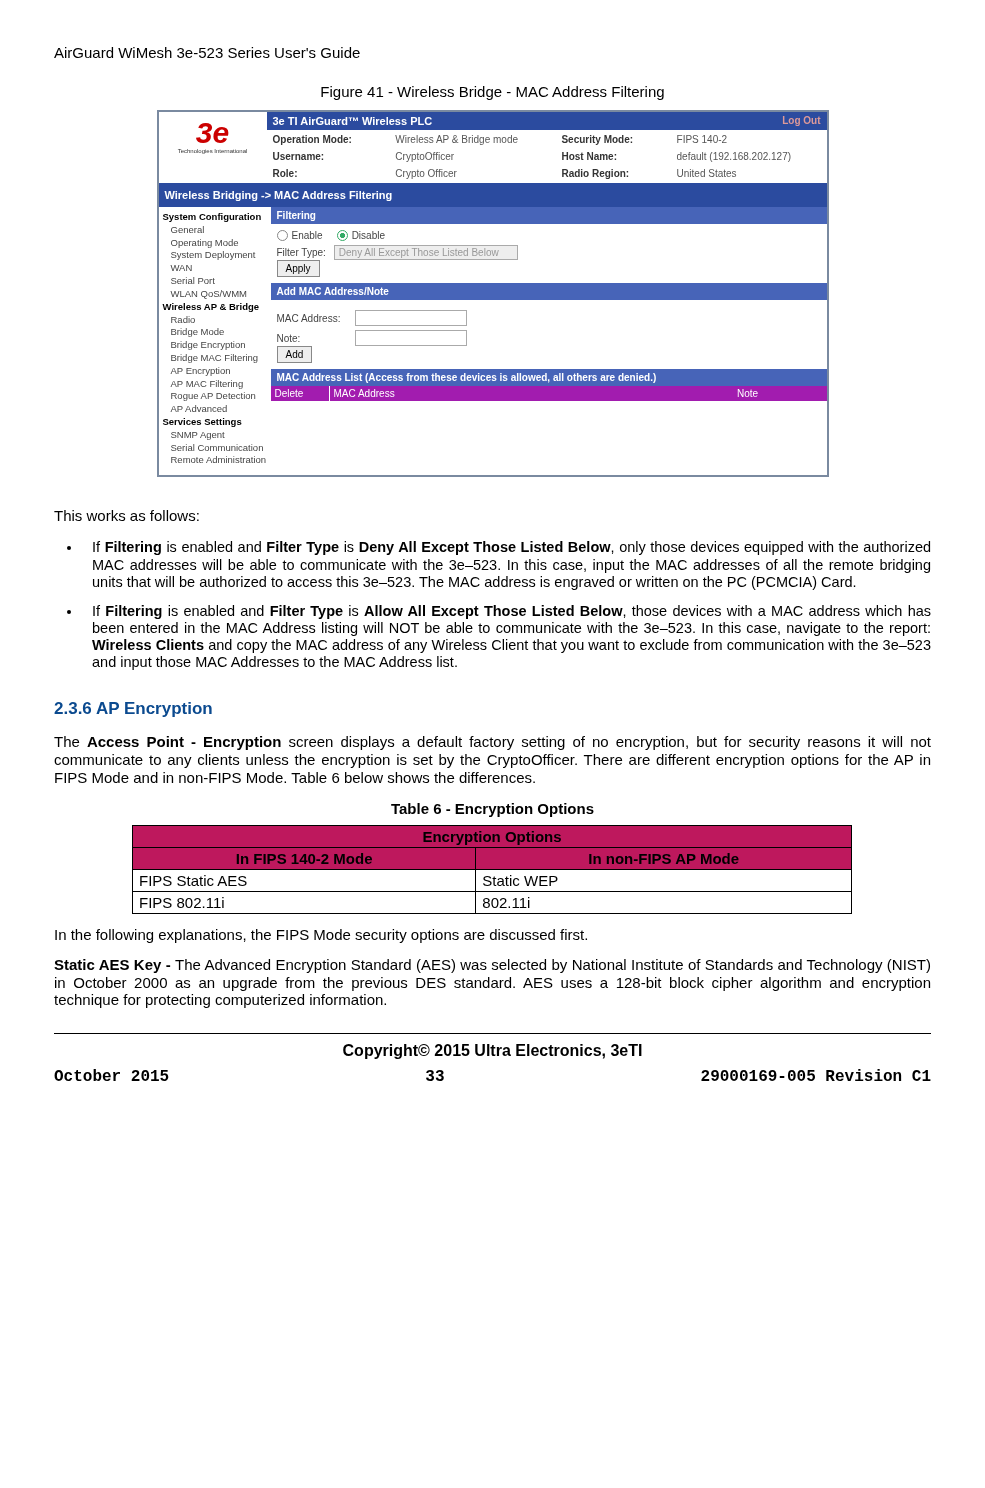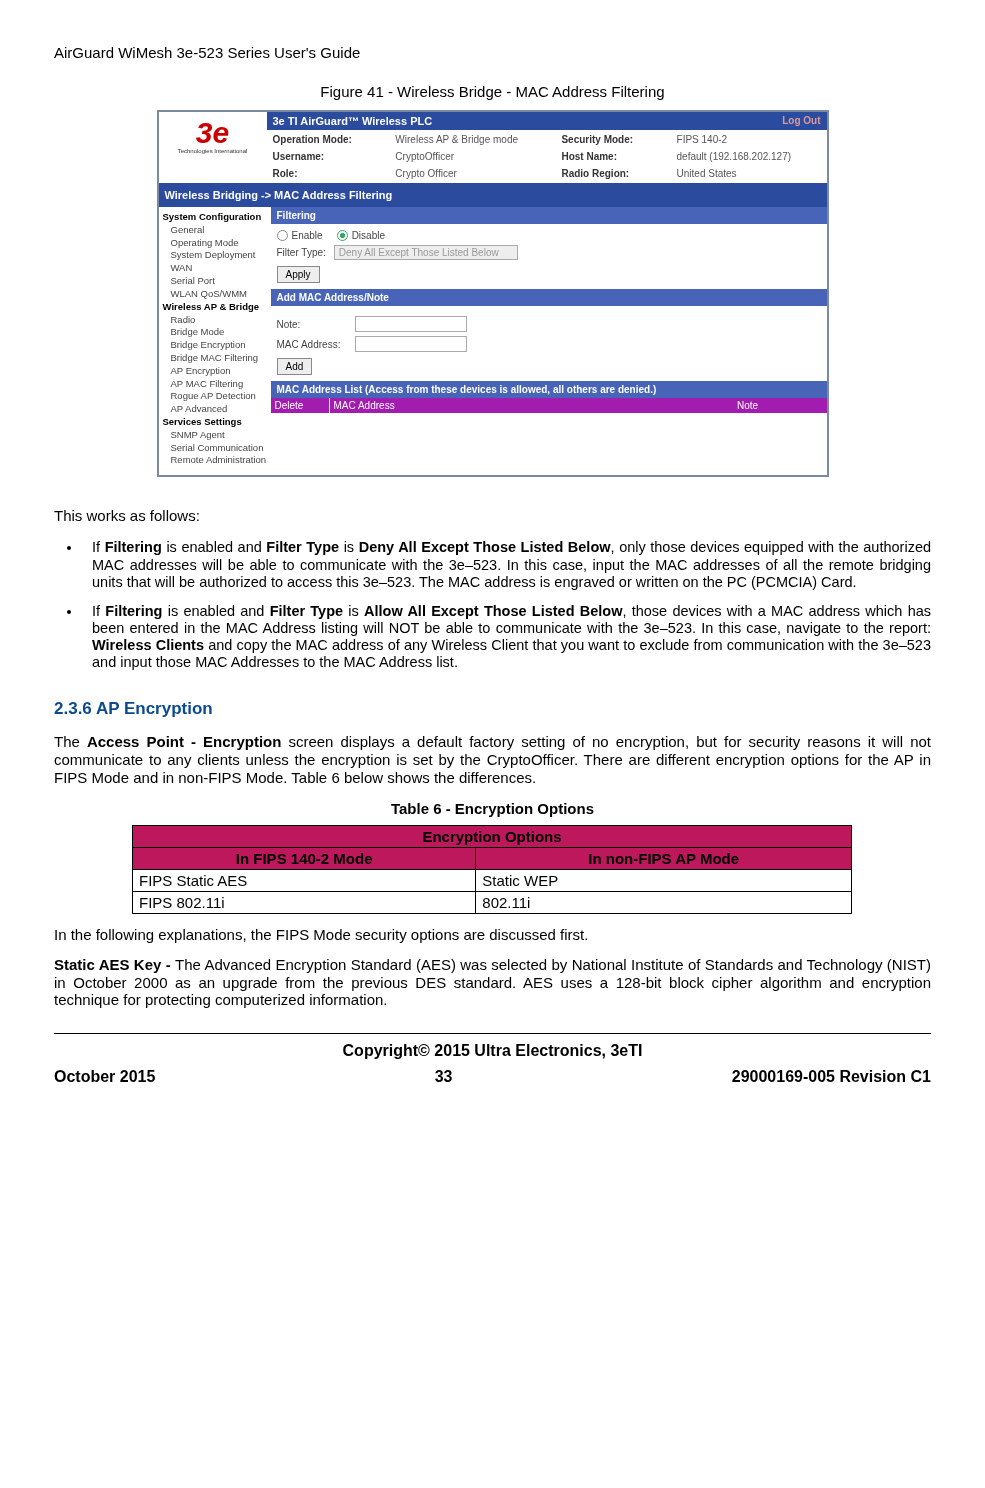--- a/index.html
+++ b/index.html
@@ -157,21 +157,20 @@
       background: #fff;
       width: 110px;
       height: 14px;
       display: inline-block;
     }
     .btn {
       border: 1px solid #888;
       background: #eee;
       padding: 2px 8px;
       font-size: 10px;
-      margin-top: 6px;
       display: inline-block;
     }
     .list-header {
       background: #a21caf;
       color: #fff;
       display: flex;
       font-size: 10px;
     }
     .list-header .c1 { width: 50px; padding: 2px 4px; border-right: 1px solid #fff; }
     .list-header .c2 { flex: 1; padding: 2px 4px; }
@@ -231,20 +230,21 @@
     }
     .footer-center {
       text-align: center;
       font-weight: bold;
       margin-bottom: 8px;
     }
     .footer-row {
       display: flex;
       justify-content: space-between;
       font-weight: bold;
+      font-family: Liberation Mono, monospace;
     }
   </style>
 </head>
 <body>
 
 <div class="page">
   <div class="header-title">AirGuard WiMesh 3e-523 Series User's Guide</div>
   <div class="figure-caption">Figure 41 - Wireless Bridge - MAC Address Filtering</div>
 
   <div class="screenshot">
@@ -310,25 +310,25 @@
           </div>
           <div class="field-row">
             <span>Filter Type:</span>
             <span class="fake-select">Deny All Except Those Listed Below</span>
           </div>
           <span class="btn">Apply</span>
         </div>
         <div class="section-bar">Add MAC Address/Note</div>
         <div class="panel-content">
           <div class="field-row">
-            <span style="width:70px">Note:</span>
+            <span style="width:70px">MAC Address:</span>
             <span class="fake-input"></span>
           </div>
           <div class="field-row">
-            <span style="width:70px">MAC Address:</span>
+            <span style="width:70px">Note:</span>
             <span class="fake-input"></span>
           </div>
           <span class="btn">Add</span>
         </div>
         <div class="section-bar">MAC Address List (Access from these devices is allowed, all others are denied.)</div>
         <div class="list-header">
           <div class="c1">Delete</div>
           <div class="c2">MAC Address</div>
           <div class="c3">Note</div>
         </div>

